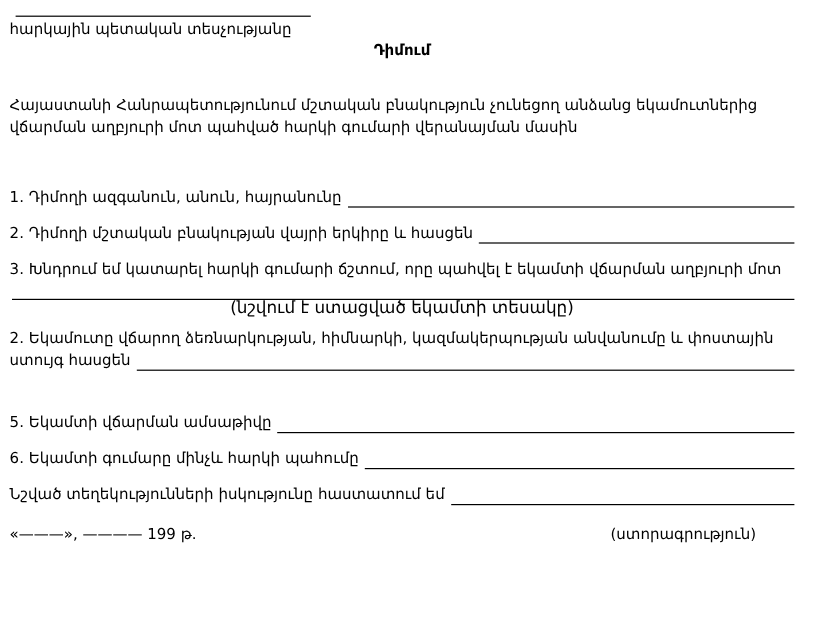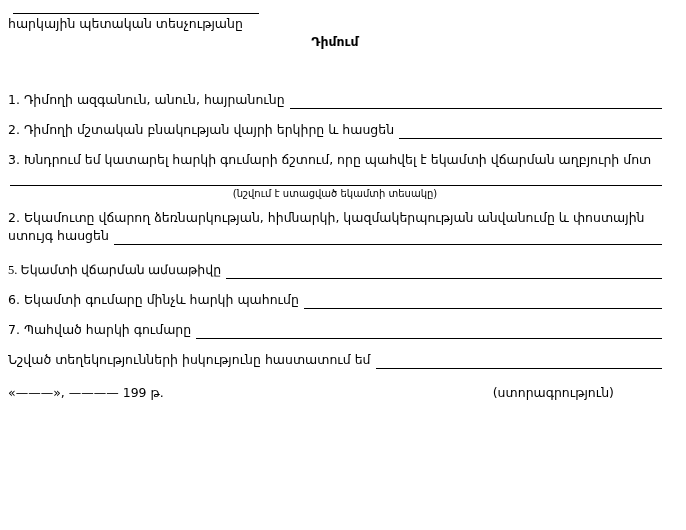--- a/index.html
+++ b/index.html
@@ -49,46 +49,47 @@
     height: 14px;
   }
   .block { margin-top: 12px; }
   .oneline { white-space: nowrap; }
   .full-rule {
     height: 16px;
     border-bottom: 1px solid #000;
     margin-left: 2px;
   }
   .caption {
-    font-size: 10px;
+    font-size: 14px;
     line-height: 13px;
     text-align: center;
     margin-top: 1px;
   }
   .item4-block { margin-top: 9px; }
   .item4-block .entry { margin-top: 0; }
-  .gap-lg { margin-top: 16px; font-family: Liberation Serif, serif; }
+  .gap-lg { margin-top: 34px; }
   .footer {
     display: flex;
     justify-content: space-between;
     align-items: flex-end;
     margin-top: 15px;
   }
-  .signature { margin-right: 48px; text-align: center; }
+  .signature { margin-right: 32px; text-align: center; }
 </style>
 </head>
 <body>
 
 <div>
 
   <div class="addressee-rule"></div>
   <div class="addressee">հարկային պետական տեսչությանը</div>
 
   <div class="title">Դիմում</div>
 
+  <div class="intro">Հայաստանի Հանրապետությունում մշտական բնակություն չունեցող անձանց եկամուտներից վճարման աղբյուրի մոտ պահված հարկի գումարի վերանայման մասին</div>
 
   <div class="entry" style="margin-top:40px;justify-content:flex-end;">
     <span class="label">1. Դիմողի ազգանուն, անուն, հայրանունը</span>
     <span class="fill"></span>
   </div>
 
   <div class="entry">
     <span class="label">2. Դիմողի մշտական բնակության վայրի երկիրը և հասցեն</span>
     <span class="fill"></span>
   </div>
@@ -110,24 +111,20 @@
   <div class="entry gap-lg">
     <span class="label">5. Եկամտի վճարման ամսաթիվը</span>
     <span class="fill"></span>
   </div>
 
   <div class="entry">
     <span class="label">6. Եկամտի գումարը մինչև հարկի պահումը</span>
     <span class="fill"></span>
   </div>
 
-  <div class="entry">
-    <span class="label">7. Պահված հարկի գումարը</span>
-    <span class="fill"></span>
-  </div>
 
   <div class="entry">
     <span class="label">Նշված տեղեկությունների իսկությունը հաստատում եմ</span>
     <span class="fill"></span>
   </div>
 
   <div class="footer">
     <span>«———», ———— 199 թ.</span>
     <span class="signature">(ստորագրություն)</span>
   </div>

